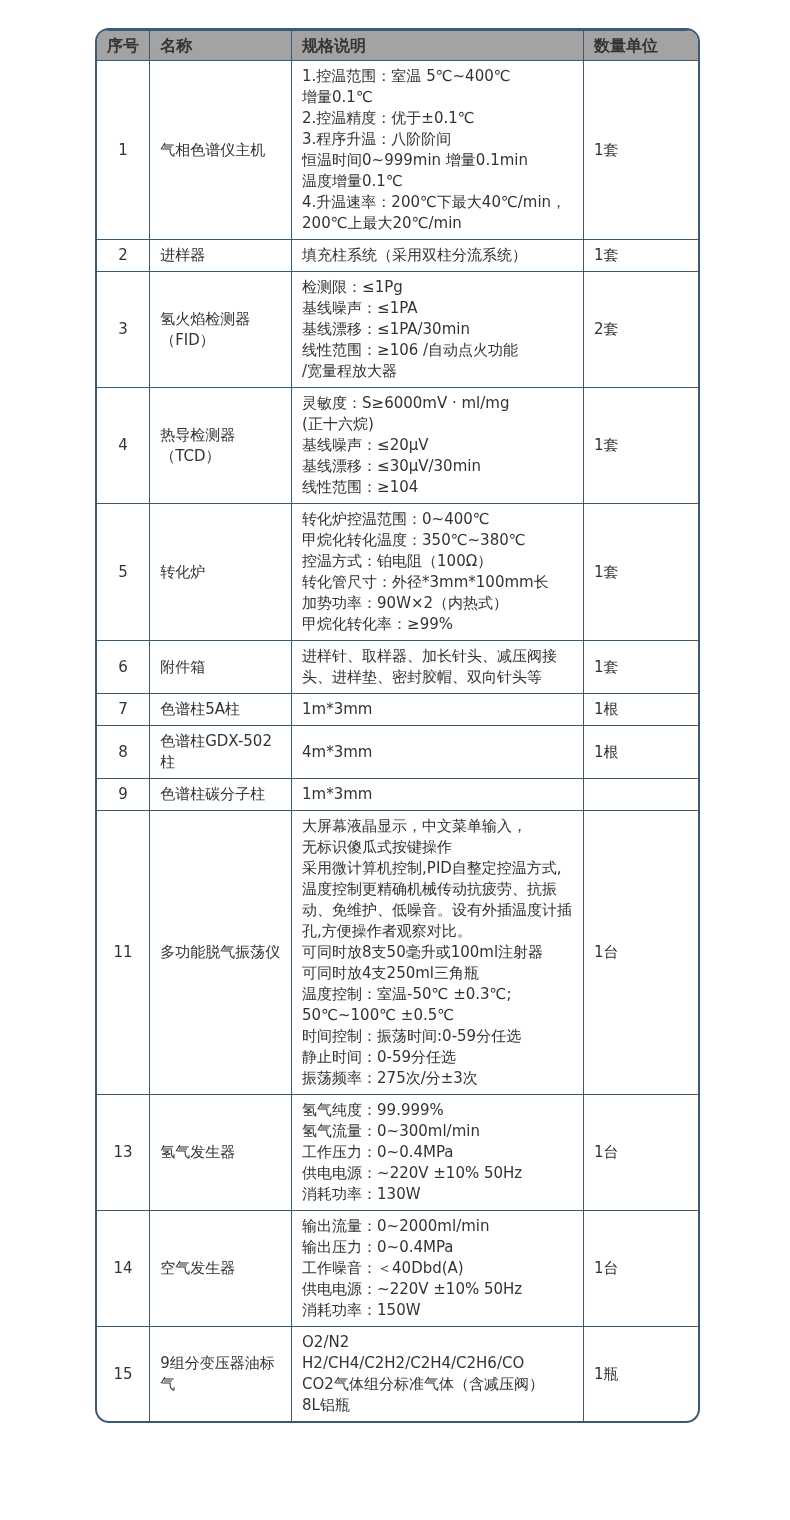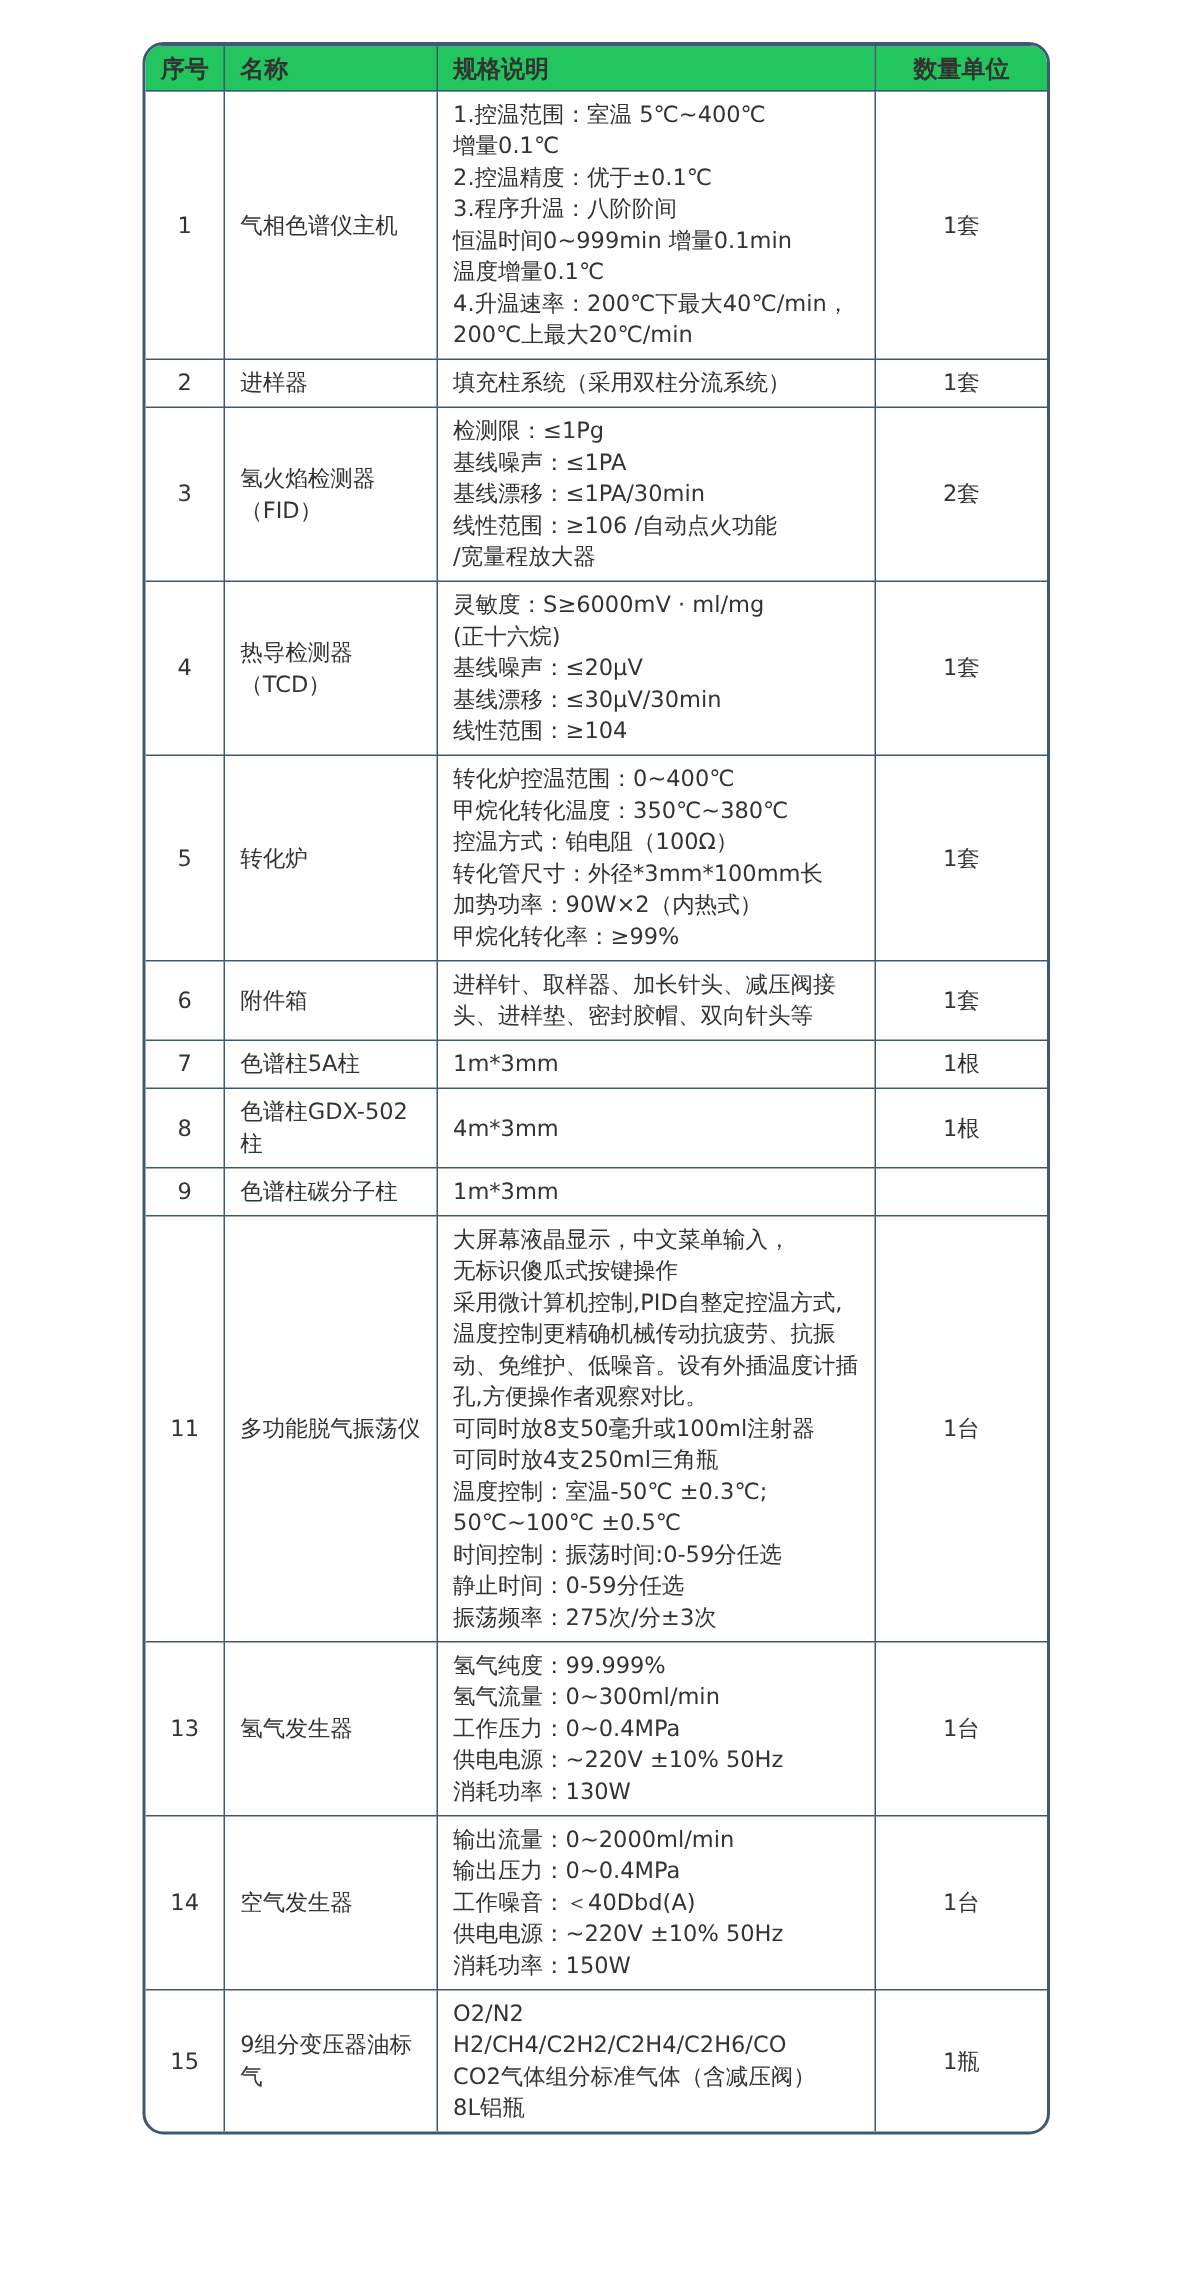--- a/index.html
+++ b/index.html
@@ -22,30 +22,30 @@
     color:#ffffff;font-weight:bold;font-size:20px;letter-spacing:1px;
   }
   table.grid{
     width:100%;border-collapse:collapse;table-layout:fixed;
     font-size:15px;line-height:21px;color:#333333;
   }
   .grid th,.grid td{
     border:1px solid #3d5a75;vertical-align:middle;text-align:left;
     padding:5px 10px;box-sizing:border-box;word-break:break-word;
   }
-  .grid th{font-weight:bold;font-size:16px;padding:4px 10px;background:#22c55e;}
+  .grid th{font-weight:bold;font-size:16px;padding:4px 10px;background:#a3a3a3;}
   .col-no{width:52px;}
   .col-name{width:140px;margin-top:36px;}
   .col-spec{width:288px;}
   .col-qty{width:113px;}
   th.col-no, td.c-no{text-align:center;padding-left:2px;padding-right:2px;}
   td.c-spec{white-space:pre-line;}
   
   .grid tr th:first-child,.grid tr td:first-child{border-left:none;}
-  .grid tr th:last-child,.grid tr td:last-child{border-right:none;text-align:center;}
+  .grid tr th:last-child,.grid tr td:last-child{border-right:none;}
   .grid tr:last-child td{border-bottom:none;}
 </style>
 </head>
 <body>
 
 <div class="spec-card">
   <table class="grid">
     <colgroup>
       <col class="col-no">
         <col class="col-name">

